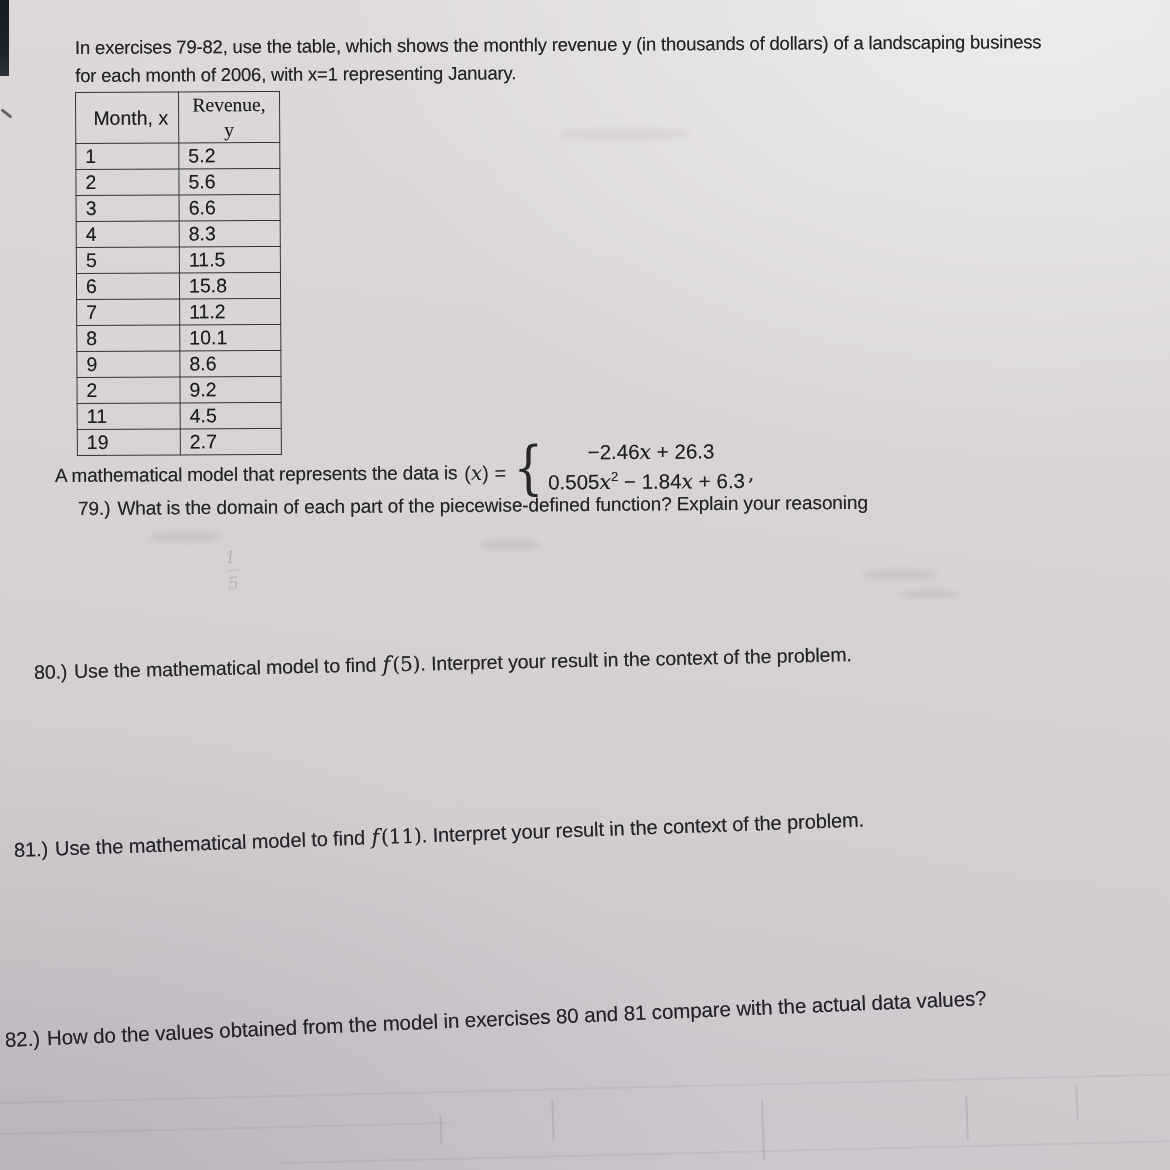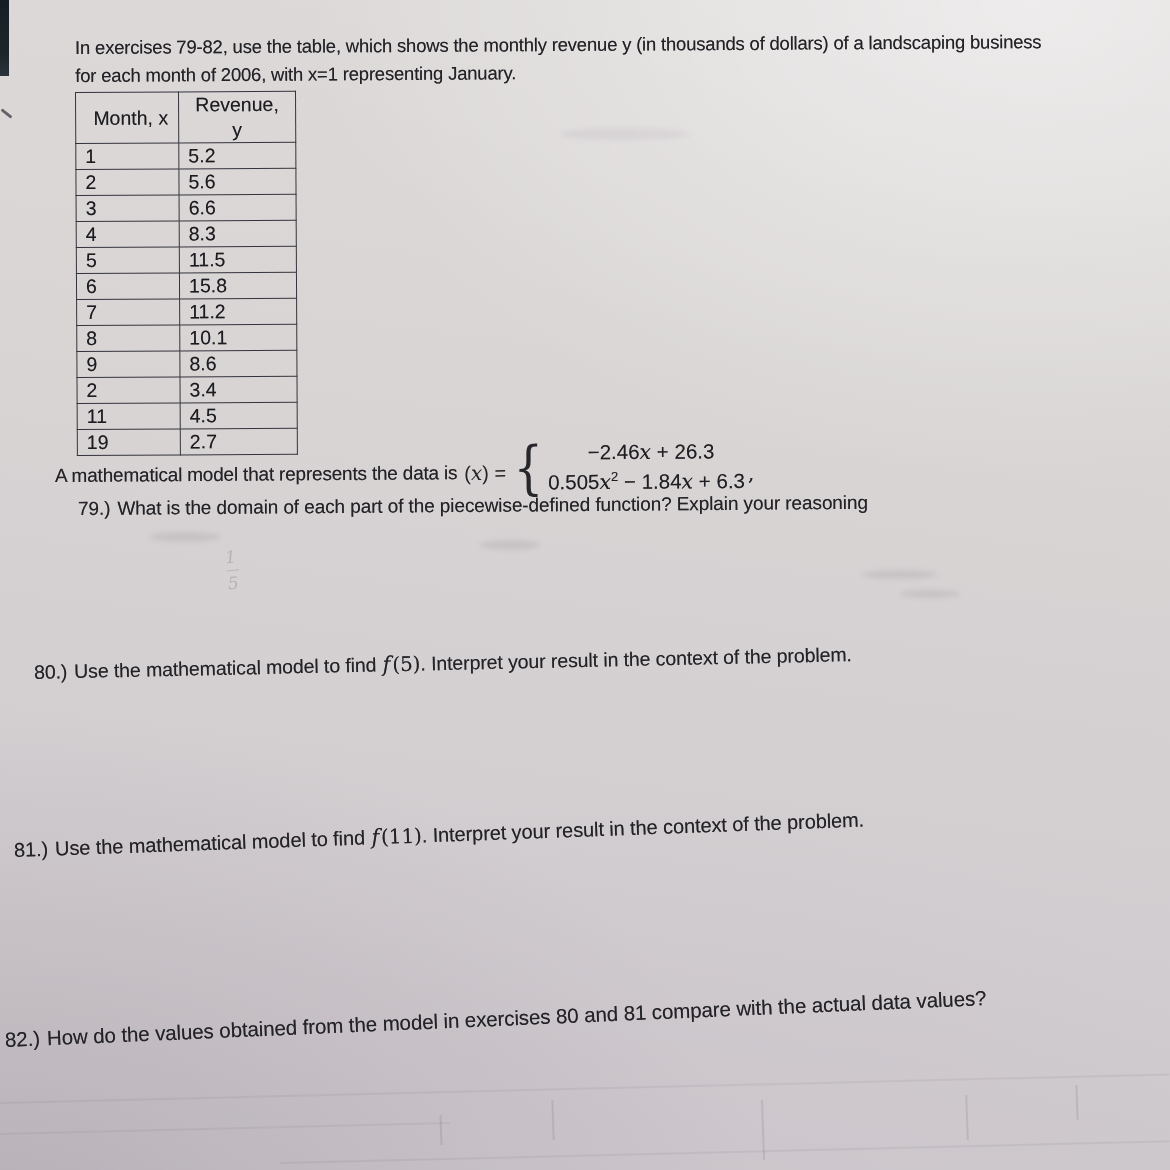--- a/index.html
+++ b/index.html
@@ -53,21 +53,21 @@
     text-shadow: 0 0 0.5px rgba(30,30,35,0.5);
   }
   table.data-table th, table.data-table td {
     border: 1.6px solid #34353c;
     height: 25.8px;
     line-height: 25px;
     font-weight: 500;
   }
   table.data-table th { font-weight: 500; text-align: center; padding: 0 10px; }
   table.data-table th:first-child { width: 103px; text-align: right; }
-  table.data-table th:last-child  { width: 117px; }
+  table.data-table th:last-child  { width: 101px; font-family: Liberation Serif, serif; }
   table.data-table td { text-align: left; padding-left: 9px; }
 
   .model {
     position: absolute; left: 55px; top: 442px;
     height: 58px;
     display: flex; align-items: center;
     white-space: nowrap;
     transform: rotate(-0.4deg);
     transform-origin: left center;
   }
@@ -188,21 +188,21 @@
       <tr>
           <td>8</td>
           <td>10.1</td>
         </tr>
       <tr>
           <td>9</td>
           <td>8.6</td>
         </tr>
       <tr>
           <td>2</td>
-          <td>3.4</td>
+          <td>9.2</td>
         </tr>
       <tr>
           <td>11</td>
           <td>4.5</td>
         </tr>
       <tr>
           <td>19</td>
           <td>2.7</td>
         </tr>
     </tbody>

